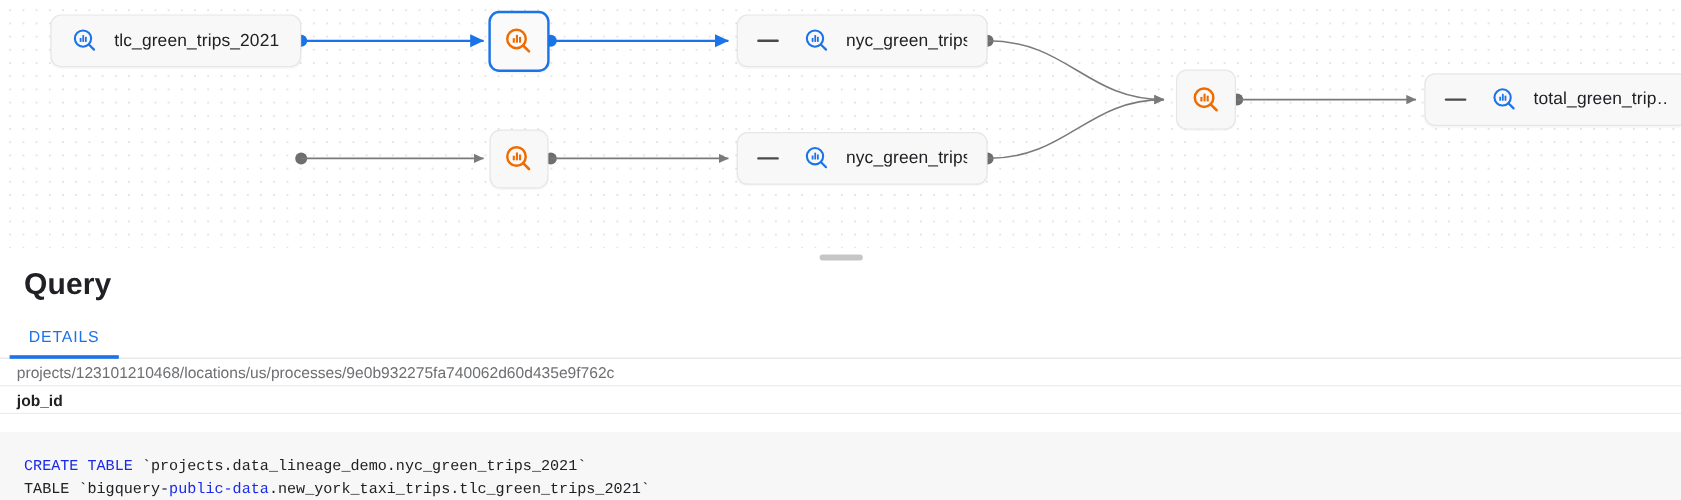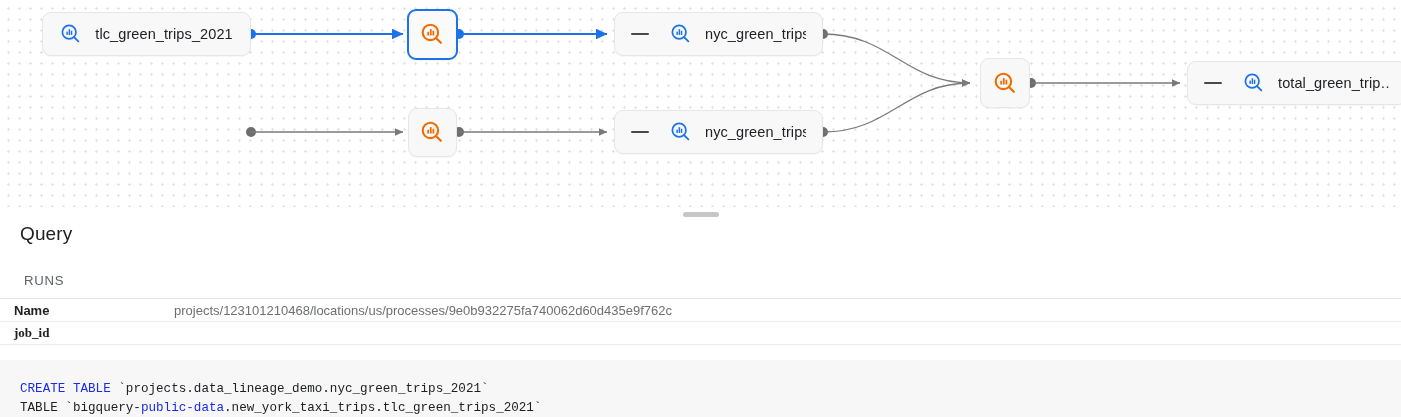--- a/index.html
+++ b/index.html
@@ -68,21 +68,21 @@
   #drag-handle {
     position: absolute; left: 50%; top: 5px;
     transform: translateX(-50%);
     width: 36px; height: 5px;
     background: #c6c6c6;
     border-radius: 3px;
     cursor: ns-resize;
   }
   #panel-title {
     position: absolute; left: 20px; top: 16px;
-    font-size: 19px; color: #202124; letter-spacing: .1px;
+    font-size: 25px; color: #202124; letter-spacing: .1px; font-weight: bold;
   }
   #tabs-row {
     position: absolute; left: 0; top: 55px;
     width: 1401px; height: 37px;
     border-bottom: 1px solid #e4e4e4;
     display: flex; align-items: center;
   }
   .tab {
     height: 37px;
     display: flex; align-items: center; justify-content: center;
@@ -100,21 +100,21 @@
     left: 0; right: 0; bottom: 0; height: 2.5px;
     background: #1a73e8;
   }
 
   .detail-row {
     position: absolute; left: 0; width: 1401px; height: 23px;
     border-bottom: 1px solid #ececed;
     display: flex; align-items: center;
   }
   #row-name { top: 92px; }
-  #row-job  { top: 115px; font-family: Liberation Serif, serif; }
+  #row-job  { top: 115px; }
   .detail-key {
     width: 160px; padding-left: 14px;
     font-size: 13px; font-weight: bold; color: #202124;
   }
   .detail-val {
     font-size: 13px; color: #6d6f72;
     white-space: nowrap; overflow: hidden; margin-left: 14px;
   }
 
   #sql-block {
@@ -277,25 +277,24 @@
 
   </div>
 
   <div id="panel">
 
     <div id="drag-handle"></div>
 
     <div id="panel-title">Query</div>
 
     <div id="tabs-row">
-      <div class="tab">RUNS</div>
+      <div class="tab active">DETAILS</div>
     </div>
 
     <div class="detail-row" id="row-name">
-      <div class="detail-key">Name</div>
       <div class="detail-val">projects/123101210468/locations/us/processes/9e0b932275fa740062d60d435e9f762c</div>
     </div>
 
     <div class="detail-row" id="row-job">
       <div class="detail-key">job_id</div>
     </div>
 
     <div id="sql-block"><span class="kw">CREATE TABLE</span><span> `projects.data_lineage_demo.nyc_green_trips_2021`</span>
 <span>TABLE `bigquery-</span><span class="kw">public-data</span><span>.new_york_taxi_trips.tlc_green_trips_2021`</span></div>
 

